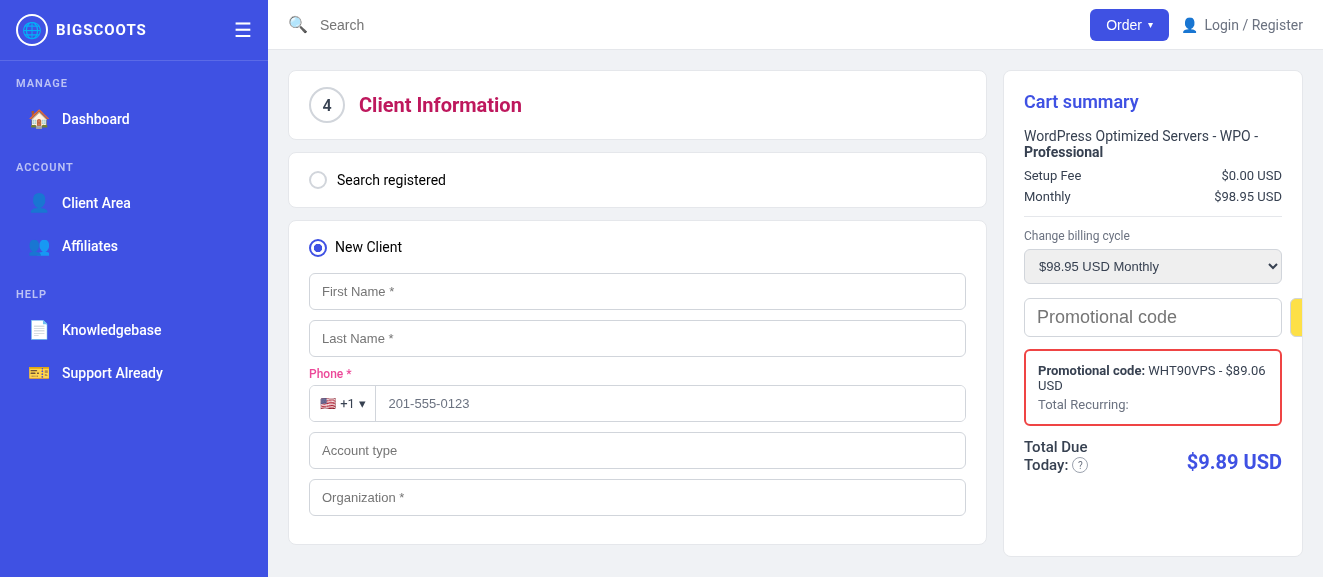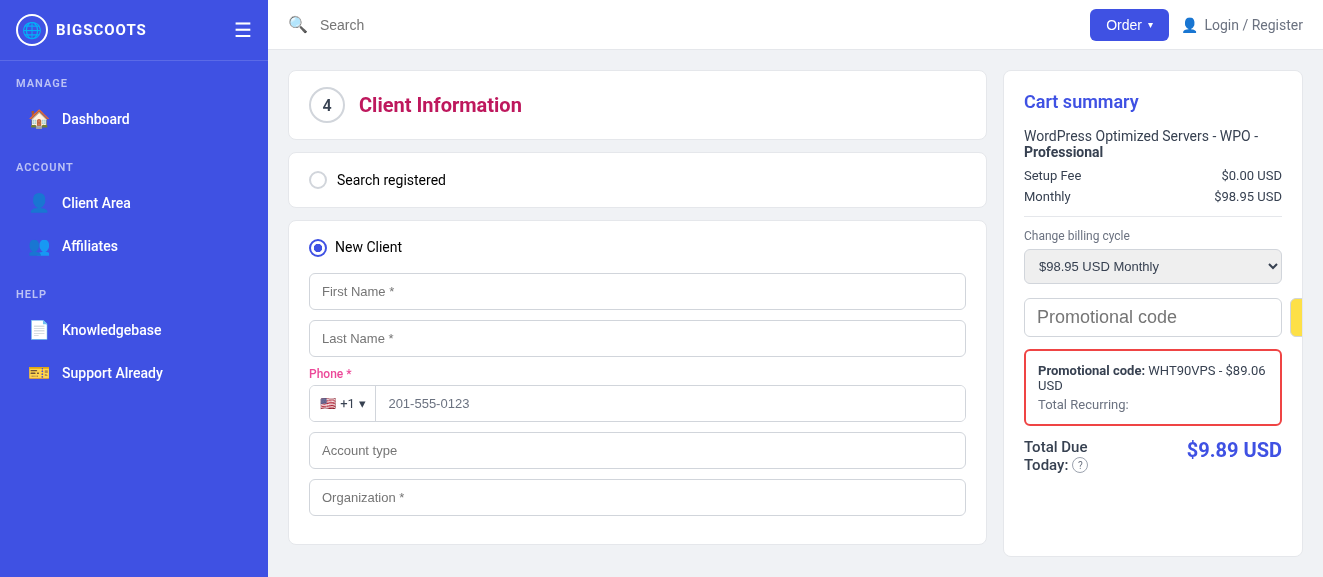--- a/index.html
+++ b/index.html
@@ -366,21 +366,21 @@
       margin-bottom: 4px;
     }
     .promo-applied-code strong { font-weight: 700; }
     .promo-applied-recurring {
       font-size: 13px;
       color: #6b7280;
     }
     .total-due-row {
       display: flex;
       justify-content: space-between;
-      align-items: flex-start;
+      align-items: flex-end;
       margin-top: 8px;
     }
     .total-due-label {
       font-size: 15px;
       color: #374151;
       font-weight: 500;
     }
     .total-due-amount {
       color: #3f51e3;
       font-size: 20px;

